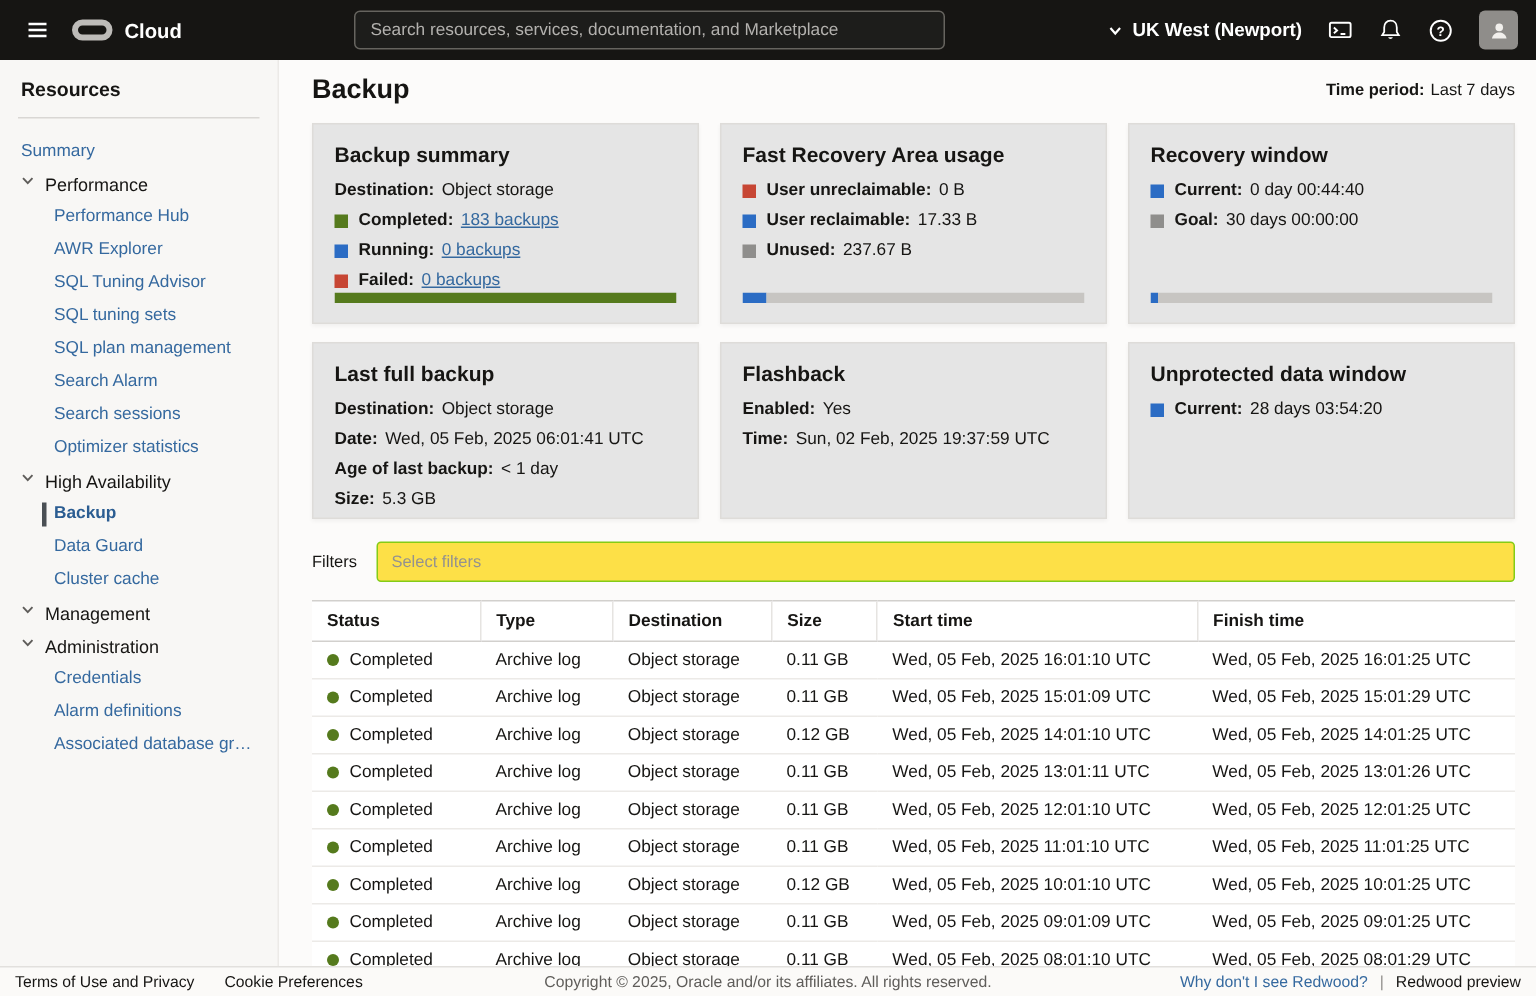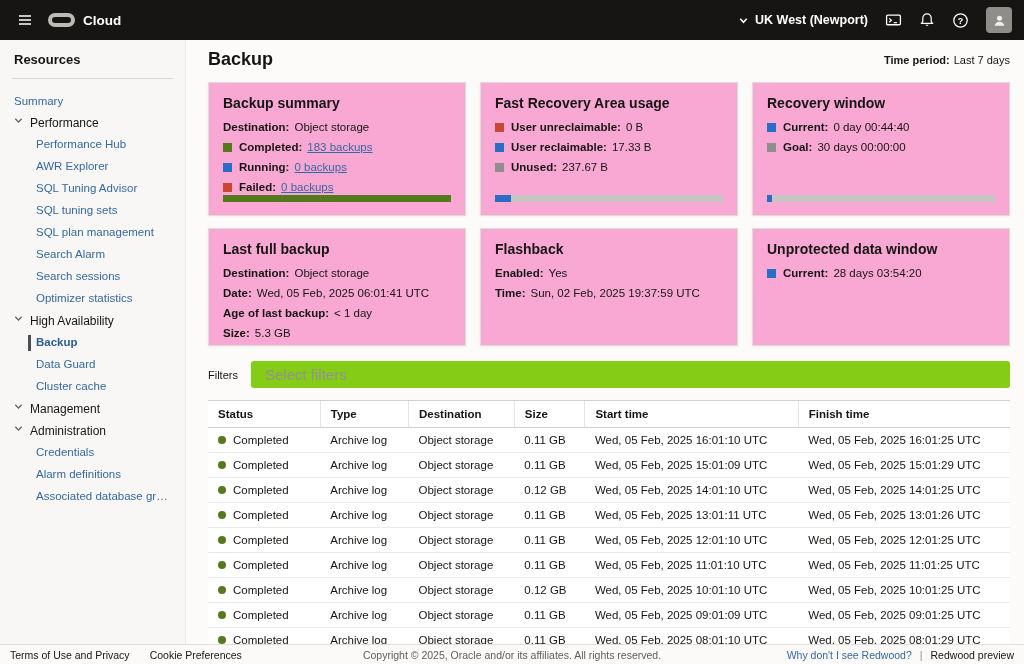--- a/index.html
+++ b/index.html
@@ -51,39 +51,39 @@
                          width: 3px; background: #4a4f54; }
 
   
   .main { flex: 1; padding: 9px 14px 0 22px; overflow: hidden; }
   .page-head { display: flex; align-items: center; justify-content: space-between; }
   .page-head h1 { font-size: 18px; font-weight: 700; }
   .time-period { font-size: 11px; white-space: nowrap; }
   .time-period b { margin-right: 4px; }
 
   .cards { display: grid; grid-template-columns: repeat(3, 1fr); gap: 12px 14px; margin-top: 12px; }
-  .card { background: #f9a8d4; border: 1px solid #dedcd9; box-shadow: 0 1px 3px rgba(0,0,0,0.05);
+  .card { background: #e5e5e5; border: 1px solid #dedcd9; box-shadow: 0 1px 3px rgba(0,0,0,0.05);
           padding: 12px 14px; position: relative; }
   .card.r1 { height: 134px; }
   .card.r2 { height: 118px; }
   .card h3 { font-size: 14px; font-weight: 700; margin-bottom: 10px; }
   .kv-row, .stat-row { font-size: 11.5px; margin-bottom: 8px; display: flex; align-items: center; }
   .kv-row b, .stat-row b { margin-right: 5px; white-space: nowrap; }
   .marker { width: 9px; height: 9px; margin-right: 7px; flex: none; }
   .stat-link { text-decoration: underline; }
   .bar { position: absolute; left: 14px; right: 14px; bottom: 13px; height: 7px;
          display: flex; overflow: hidden; }
   .bar .seg { height: 100%; }
 
   
   .filters { display: flex; align-items: center; margin-top: 15px; gap: 13px; }
   .filters label { font-size: 11px; }
-  .filters input { flex: 1; height: 27px; border: 5px solid #84cc16; border-radius: 3px;
-                   padding: 0 9px; font-size: 15px; font-family: inherit; color: #161513;
-                   background: #84cc16; outline: none; }
+  .filters input { flex: 1; height: 27px; border: 1px solid #84cc16; border-radius: 3px;
+                   padding: 0 9px; font-size: 11px; font-family: inherit; color: #161513;
+                   background: #fde047; outline: none; }
   .filters input::placeholder { color: #94928f; }
 
   
   table { width: 100%; border-collapse: collapse; margin-top: 12px; background: #fff;
           font-size: 11.5px; }
   thead th { text-align: left; font-weight: 700; padding: 7px 10px;
              border-top: 1px solid #d2d0cd; border-bottom: 1px solid #d2d0cd; }
   thead th + th { border-left: 1px solid #e6e4e1; }
   tbody td { padding: 6px 10px; border-bottom: 1px solid #eceae7; white-space: nowrap; }
   .status-cell { display: flex; align-items: center; }
@@ -106,20 +106,23 @@
 
 <header class="topbar">
   <div class="hamburger">
     <svg width="16" height="16" viewBox="0 0 16 16">
         <path d="M2 4h12M2 8h12M2 12h12" stroke="#fff" stroke-width="1.6"></path>
       </svg>
   </div>
   <div class="logo">
     <span class="logo-ring"></span>
     <span class="logo-text">Cloud</span>
+  </div>
+  <div class="search-wrap">
+    <input type="text" placeholder="Search resources, services, documentation, and Marketplace" style="">
   </div>
   <div class="topbar-right">
     <div class="region">
       <svg width="11" height="11" viewBox="0 0 12 12">
           <path d="M2.5 4 L6 8 L9.5 4" fill="none" stroke="#fff" stroke-width="1.6"></path>
         </svg>
       <span>UK West (Newport)</span>
     </div>
     <div class="icon-btn">
       <svg width="17" height="17" viewBox="0 0 16 16" fill="none" stroke="#fff" stroke-width="1.2">

